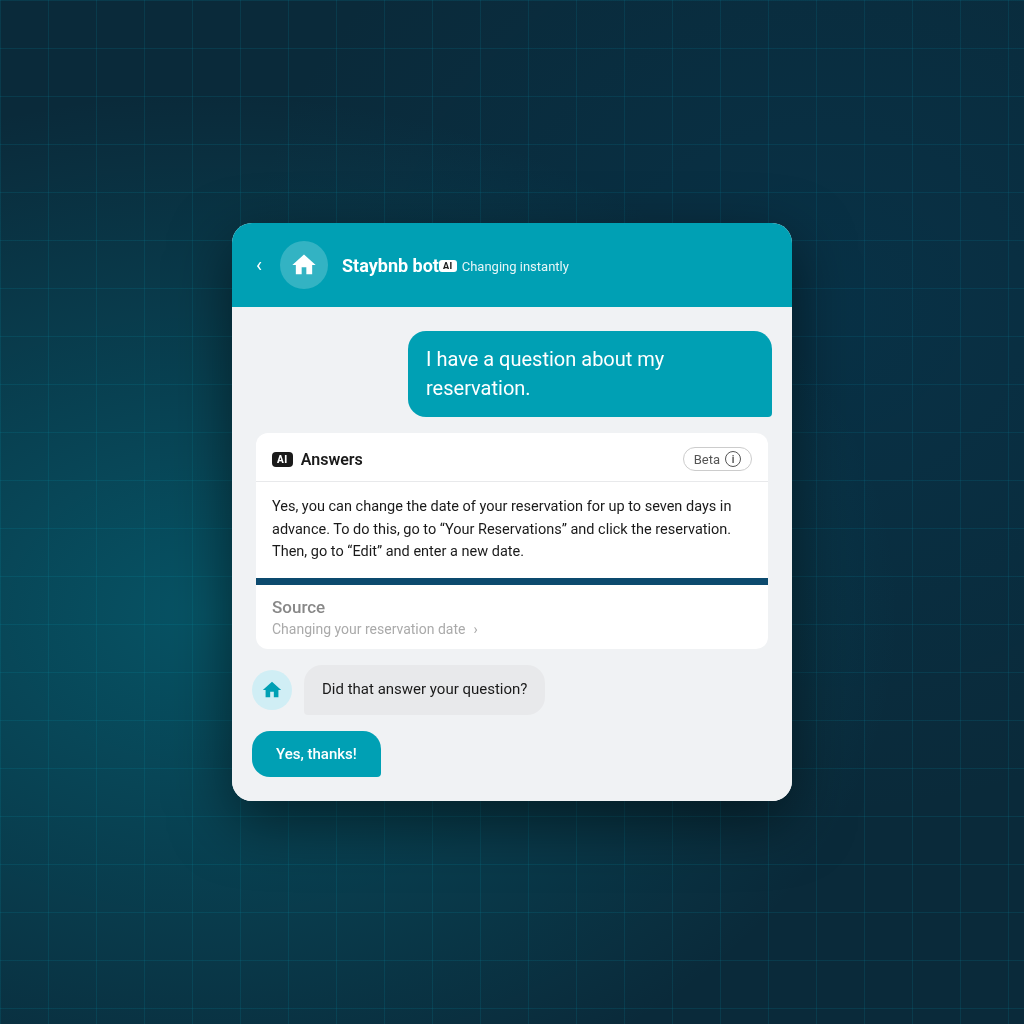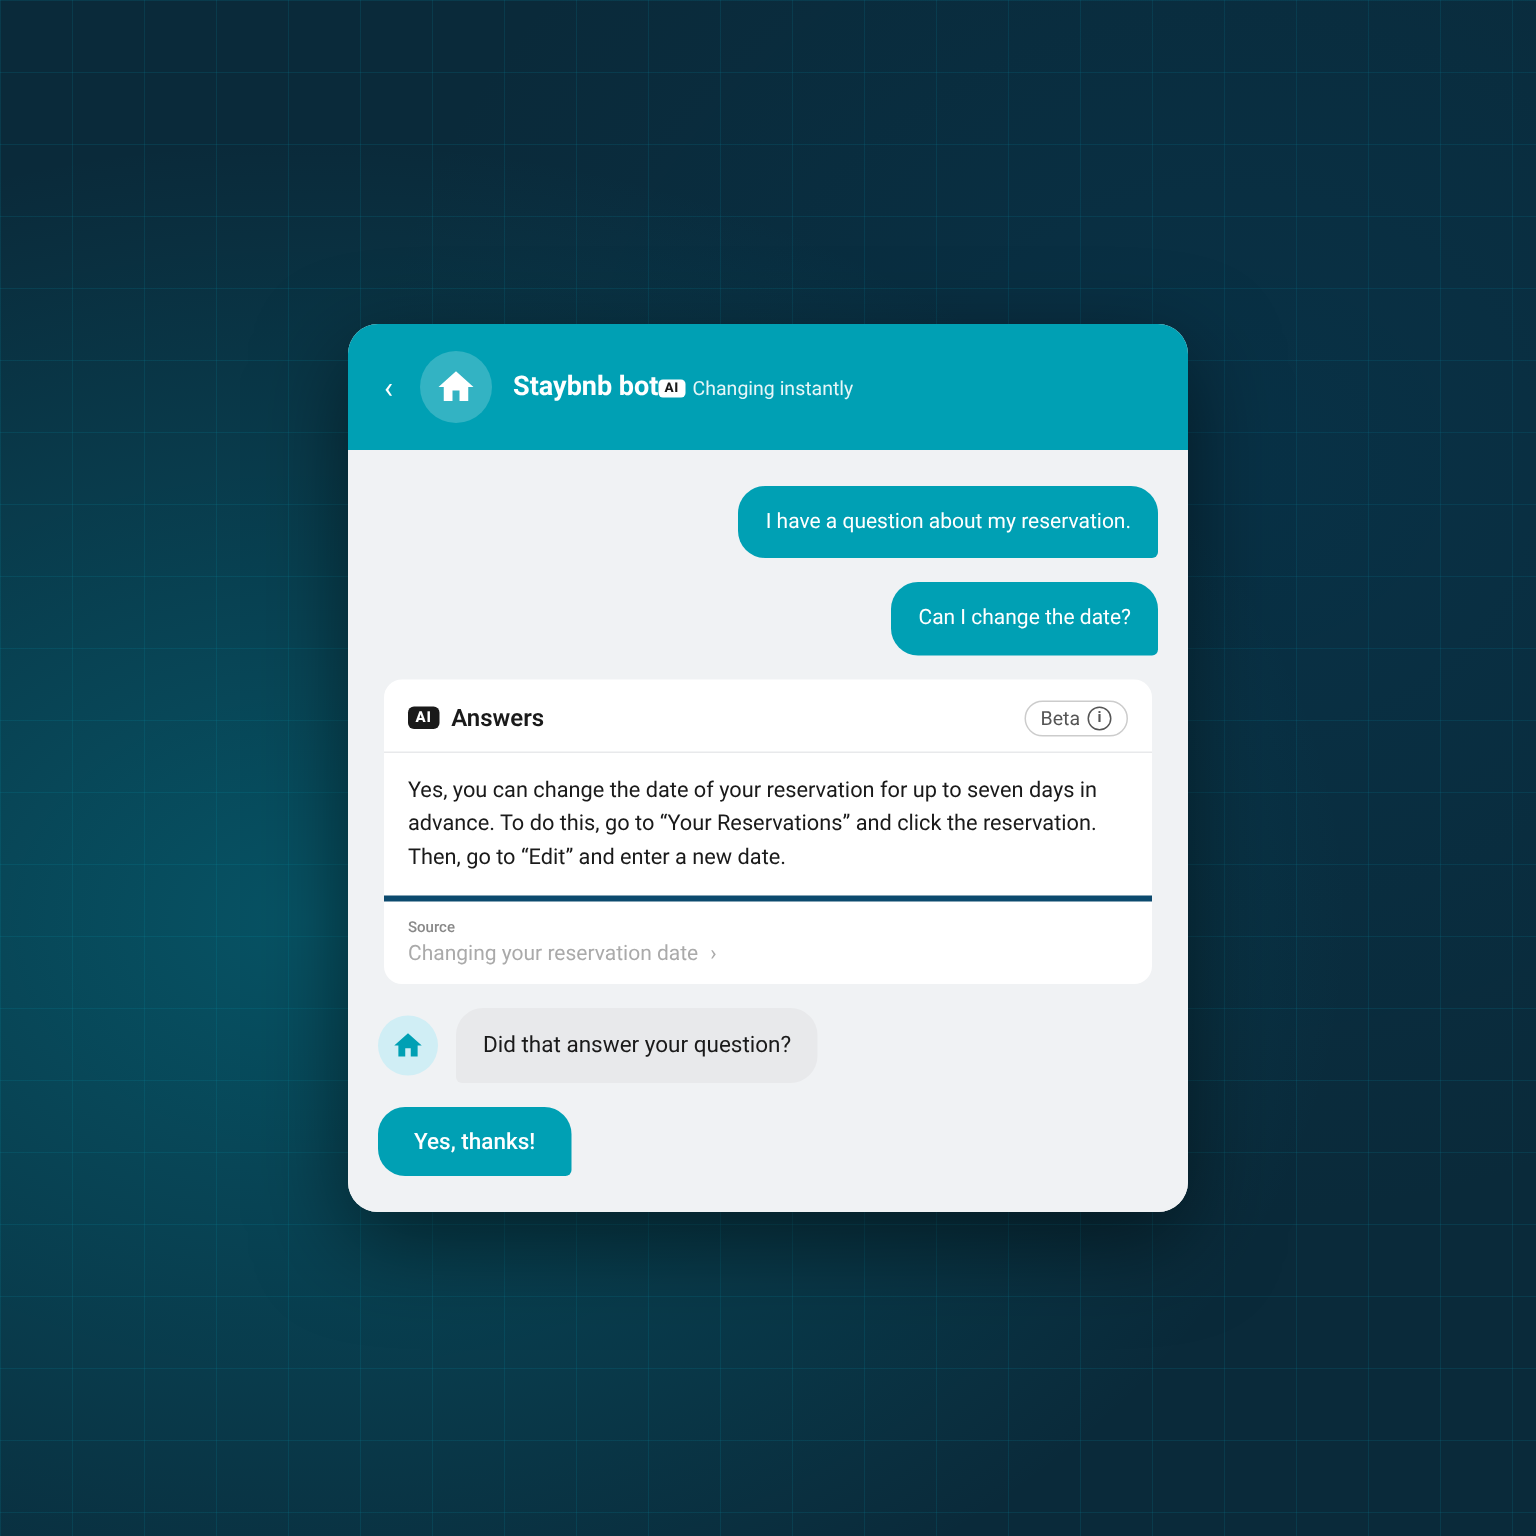--- a/index.html
+++ b/index.html
@@ -124,21 +124,21 @@
     .msg-user {
       display: flex;
       justify-content: flex-end;
     }
 
     .bubble-user {
       background: #00a0b4;
       color: white;
       border-radius: 18px 18px 4px 18px;
       padding: 14px 18px;
-      font-size: 14px;
+      font-size: 20px;
       line-height: 1.45;
       max-width: 70%;
       margin-left: 40px;
     }
 
     
     .msg-bot {
       display: flex;
       align-items: flex-start;
       gap: 12px;
@@ -229,29 +229,29 @@
       font-size: 10px;
       font-weight: 700;
       color: #555;
     }
 
     .answer-body {
       padding: 14px 16px;
       font-size: 14.5px;
       line-height: 1.55;
       color: #1a1a1a;
-      border-bottom: 4px solid #0c4a6e;
+      border-bottom: 7px solid #0c4a6e;
     }
 
     .source-section {
       padding: 12px 16px;
     }
 
     .source-label {
-      font-size: 10px;
+      font-size: 17px;
       color: #888;
       font-weight: 500;
       margin-bottom: 4px;
     }
 
     .source-link {
       display: flex;
       align-items: center;
       gap: 8px;
       font-size: 14px;
@@ -323,23 +323,20 @@
     </div>
   </div>
 
   <div class="chat-body">
 
     <div class="msg-user">
       <div class="bubble-user">I have a question about my reservation.</div>
     </div>
 
 
-    <div class="msg-user">
-      <div class="bubble-user">Can I change the date?</div>
-    </div>
 
     <div class="answer-card">
       <div class="answer-header">
         <div class="answer-title">
           <span class="ai-badge">AI</span>
           <span>Answers</span>
         </div>
         <div class="beta-badge">
           <span>Beta</span>
           <div class="info-icon">i</div>

